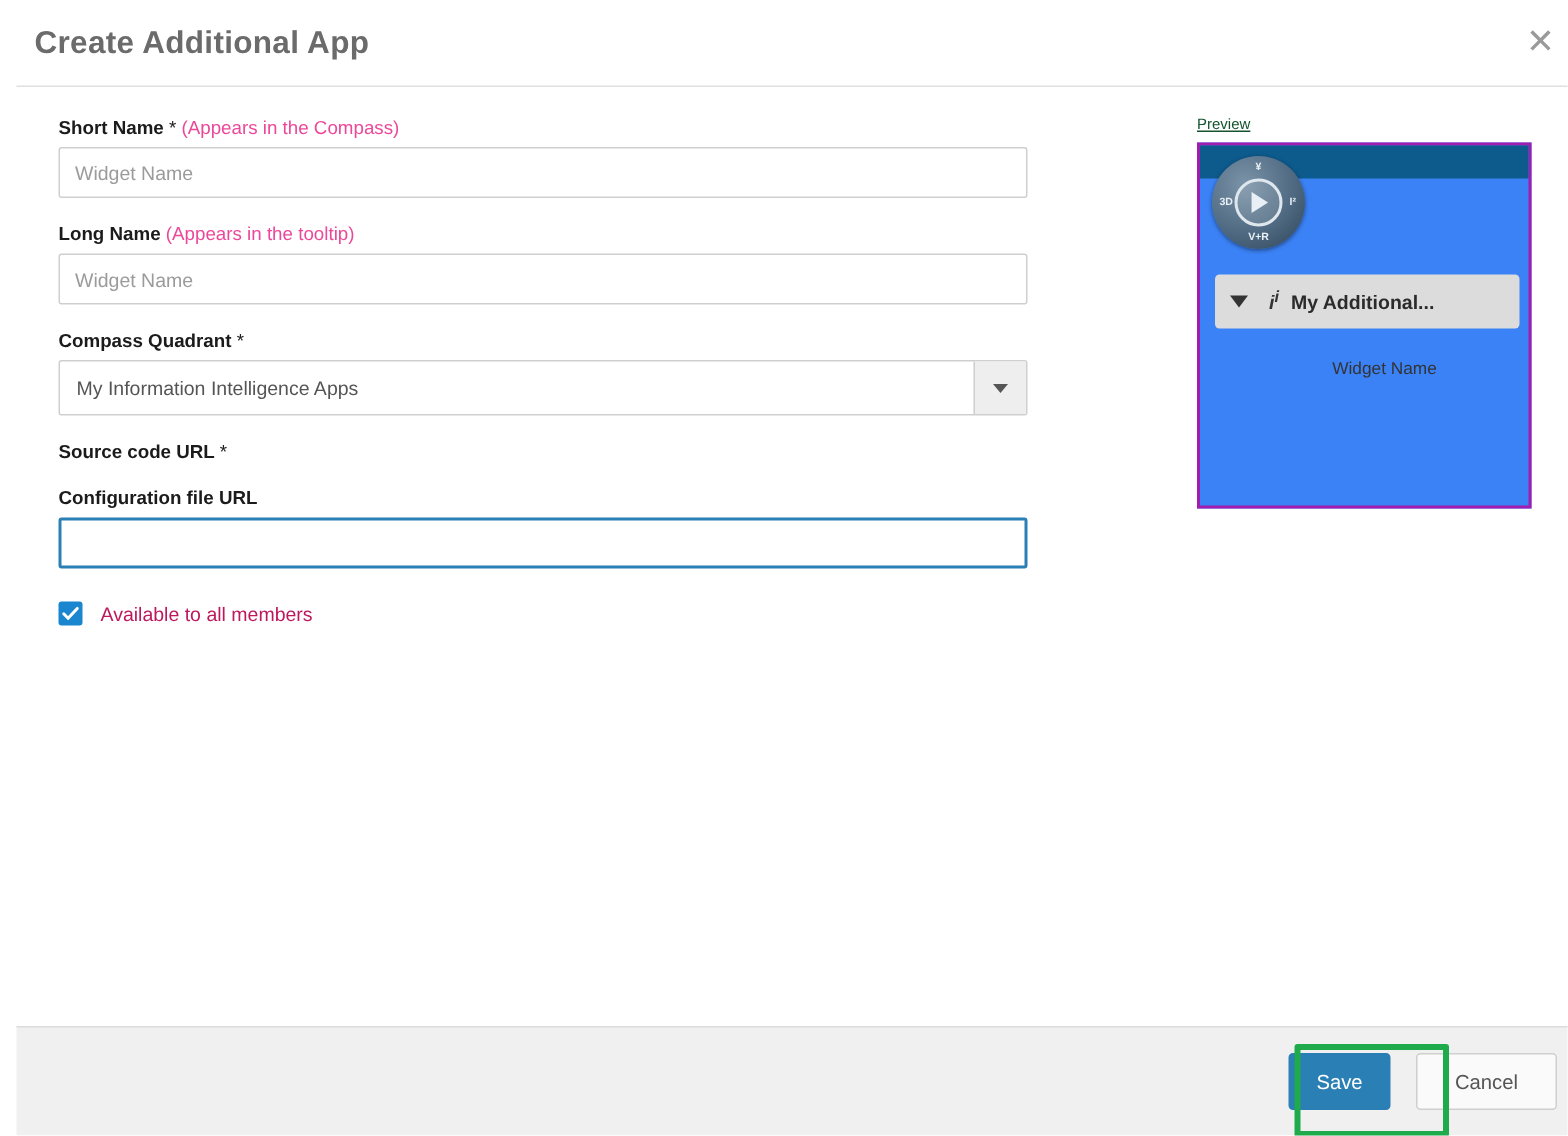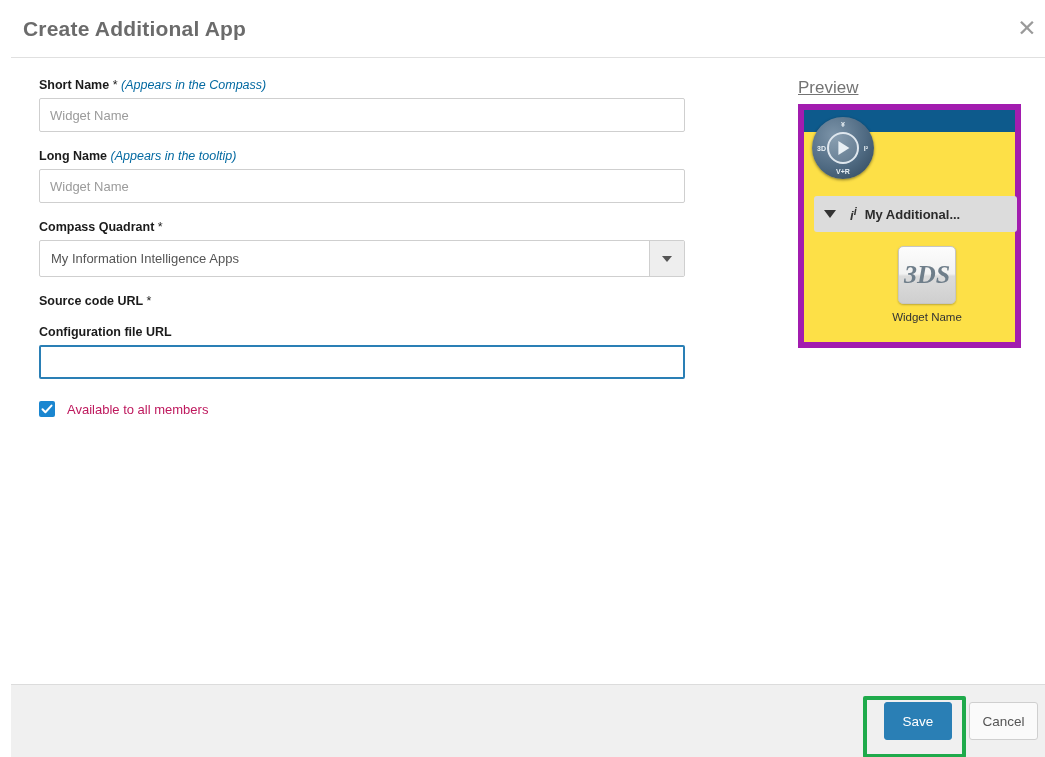--- a/index.html
+++ b/index.html
@@ -60,22 +60,21 @@
   .field { margin-bottom: 17px; }
   .field-label {
     font-size: 12.5px;
     color: #1b1b1b;
     font-weight: bold;
     margin-bottom: 6px;
     display: block;
   }
   .field-label .hint {
     font-weight: normal;
-    font-style: italic;
-    color: #0369a1;
+    color: #ec4899;
   }
   .req { font-weight: normal; color: #1b1b1b; }
   .text-input {
     width: 646px;
     height: 34px;
     border: 1px solid #cfcfcf;
     border-radius: 2px;
     padding: 0 10px;
     font-size: 13px;
     color: #5e5e5e;
@@ -137,30 +136,30 @@
     font-size: 13px;
     color: #be185d;
   }
   
   .preview-col {
     position: absolute;
     left: 787px; top: 20px;
     width: 223px;
   }
   .preview-title {
-    font-size: 17px;
-    color: #737373;
+    font-size: 10px;
+    color: #14532d;
     margin-bottom: 6px;
     text-decoration: underline;
   }
   .preview-box {
     width: 223px;
     height: 244px;
-    border: 6px solid #a21caf;
-    background: #fde047;
+    border: 2px solid #a21caf;
+    background: #3b82f6;
     position: relative;
   }
   .preview-topbar {
     height: 22px;
     background: #0d5a8c;
   }
   .compass {
     position: absolute;
     left: 8px; top: 7px;
     width: 62px; height: 62px;
@@ -286,21 +285,21 @@
     font-family: "Liberation Sans", sans-serif;
   }
   .btn-save {
     width: 68px;
     background: #2a7fb5;
     color: #fff;
     border: 1px solid #2a7fb5;
     margin-right: 17px;
   }
   .btn-cancel {
-    width: 69px;
+    width: 94px;
     background: #fafafa;
     color: #555;
     border: 1px solid #cfcfcf;
   }
 </style>
 </head>
 <body>
 
 <div class="dialog">
 
@@ -384,21 +383,20 @@
           <span class="play"></span>
         </div>
 
         <div class="widget-bar">
           <span class="tri"></span>
           <span class="ii">i<sup>i</sup></span>
           <span class="wb-label">My Additional...</span>
         </div>
 
         <div class="tile">
-          <div class="tile-icon">3DS</div>
           <div class="tile-label">Widget Name</div>
         </div>
       </div>
     </div>
 
   </div>
 
   <div class="dialog-footer">
     <div class="save-highlight"></div>
     <button class="btn btn-save">Save</button>

